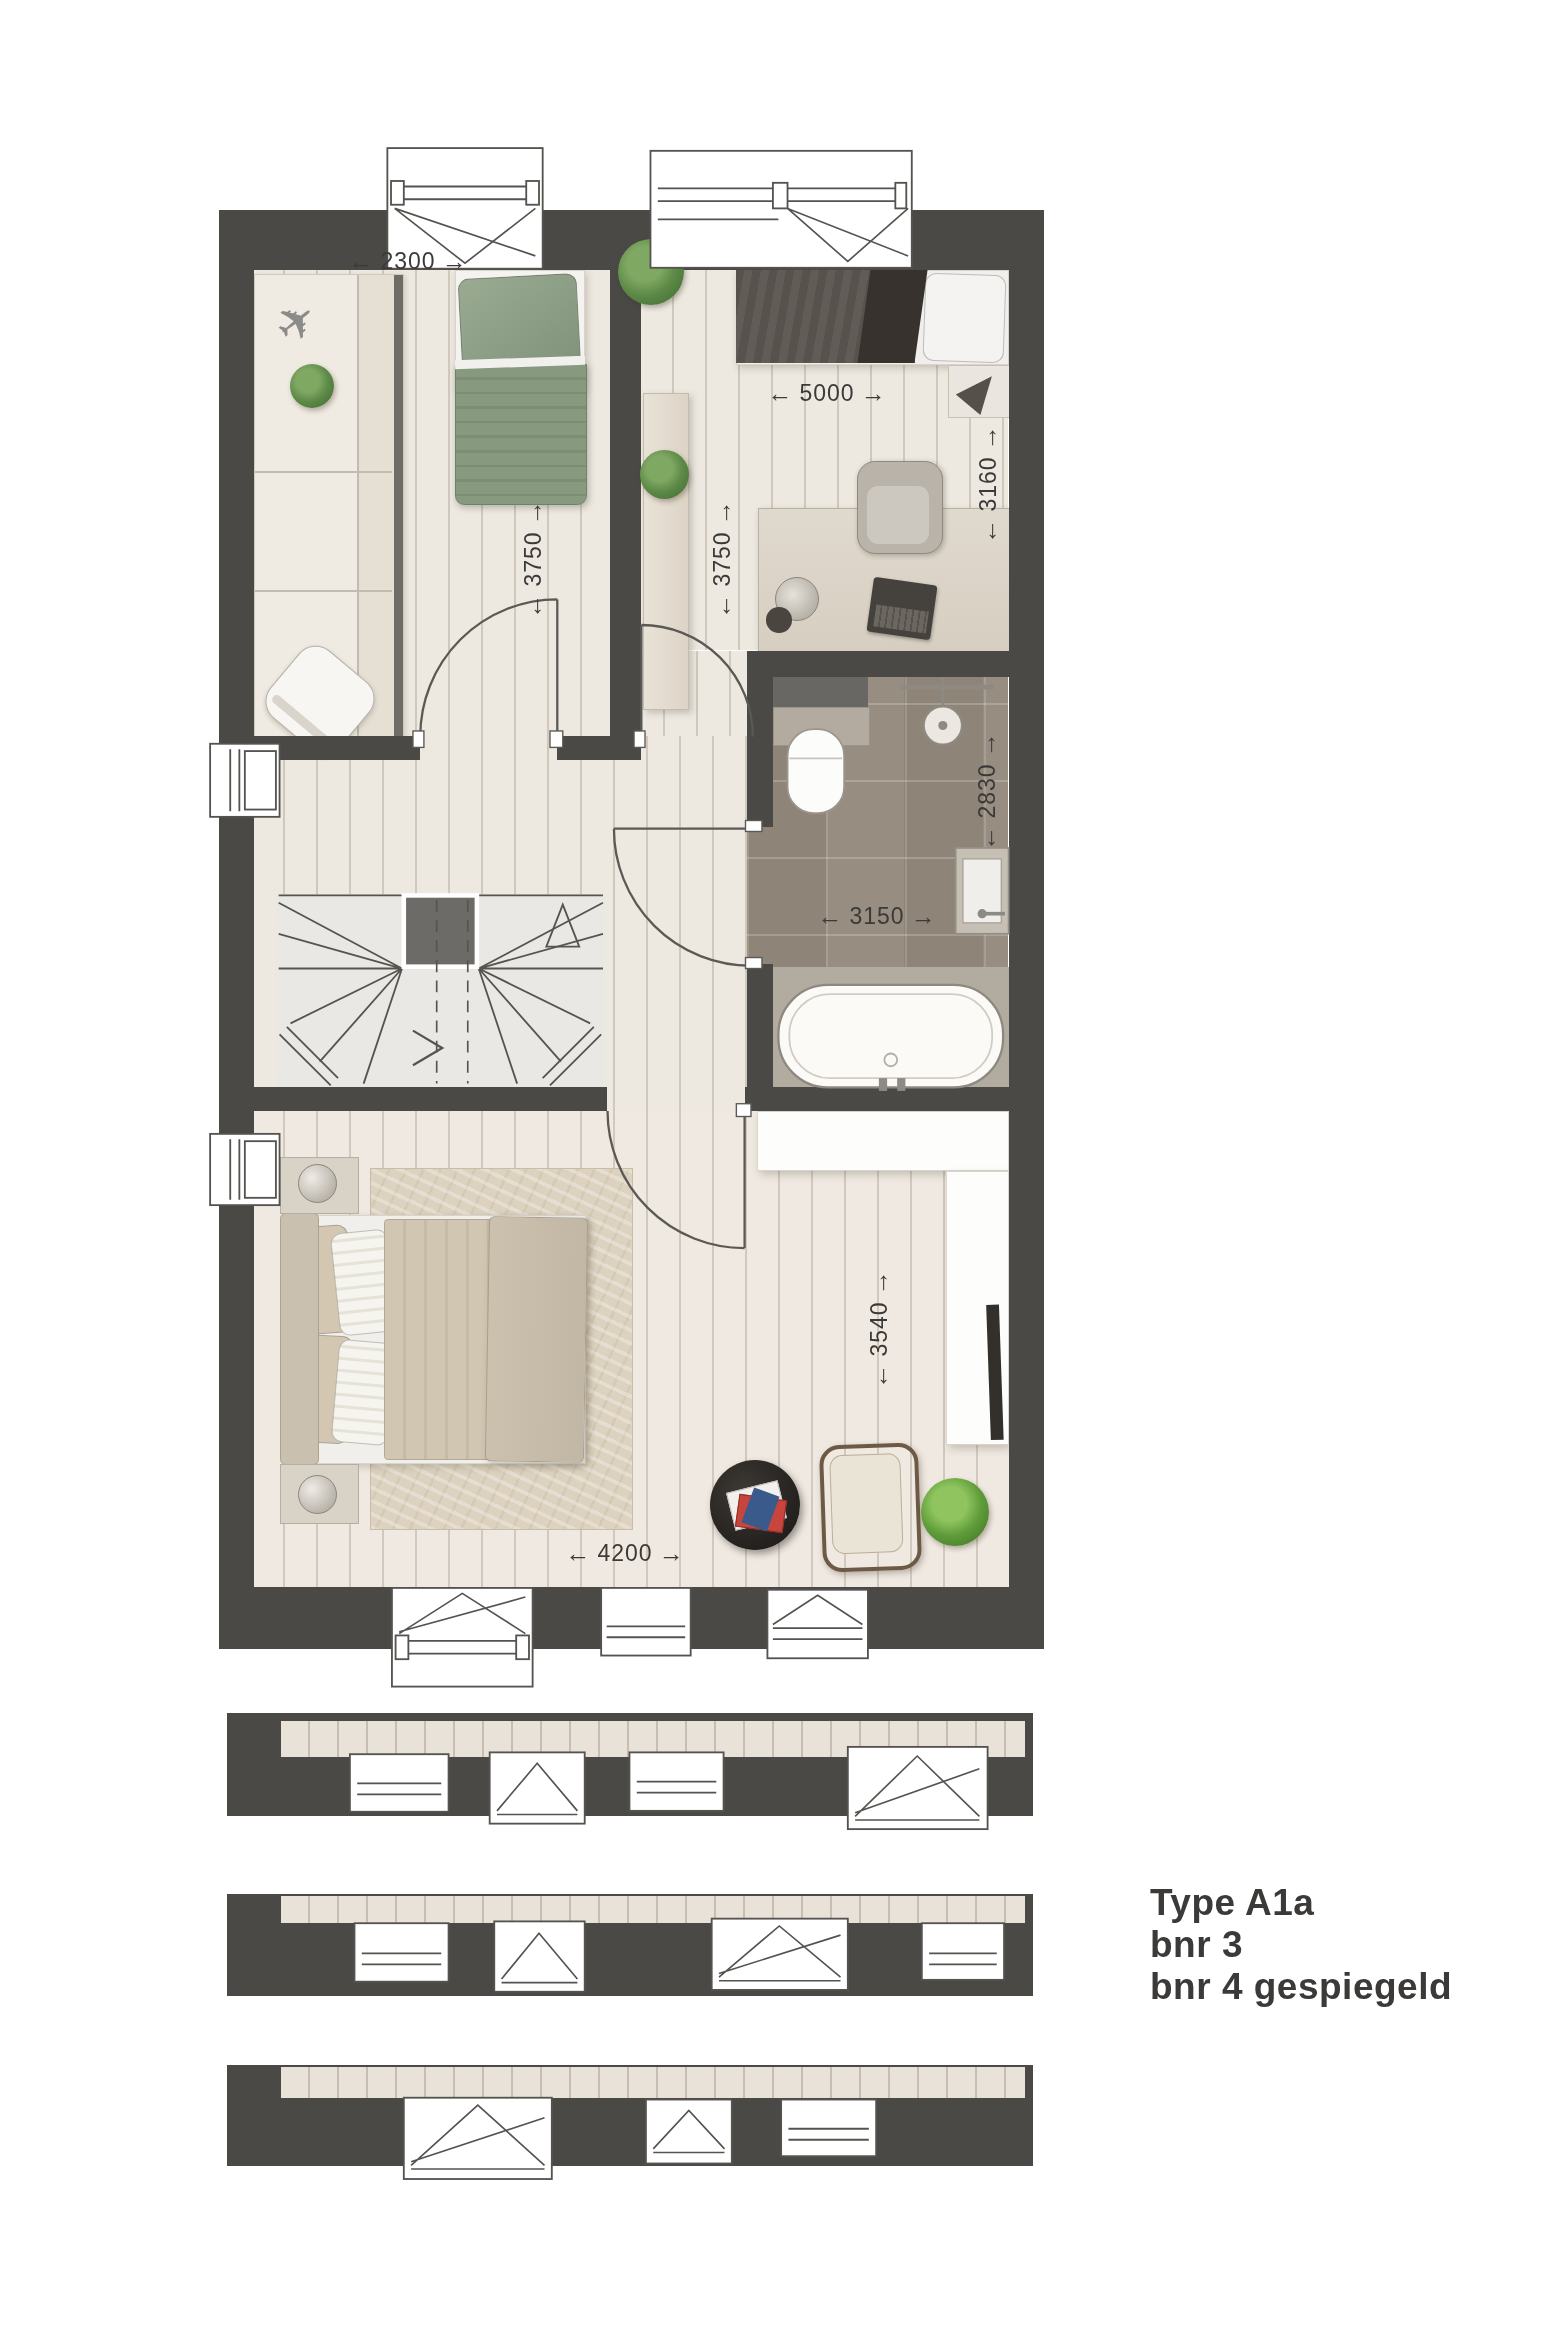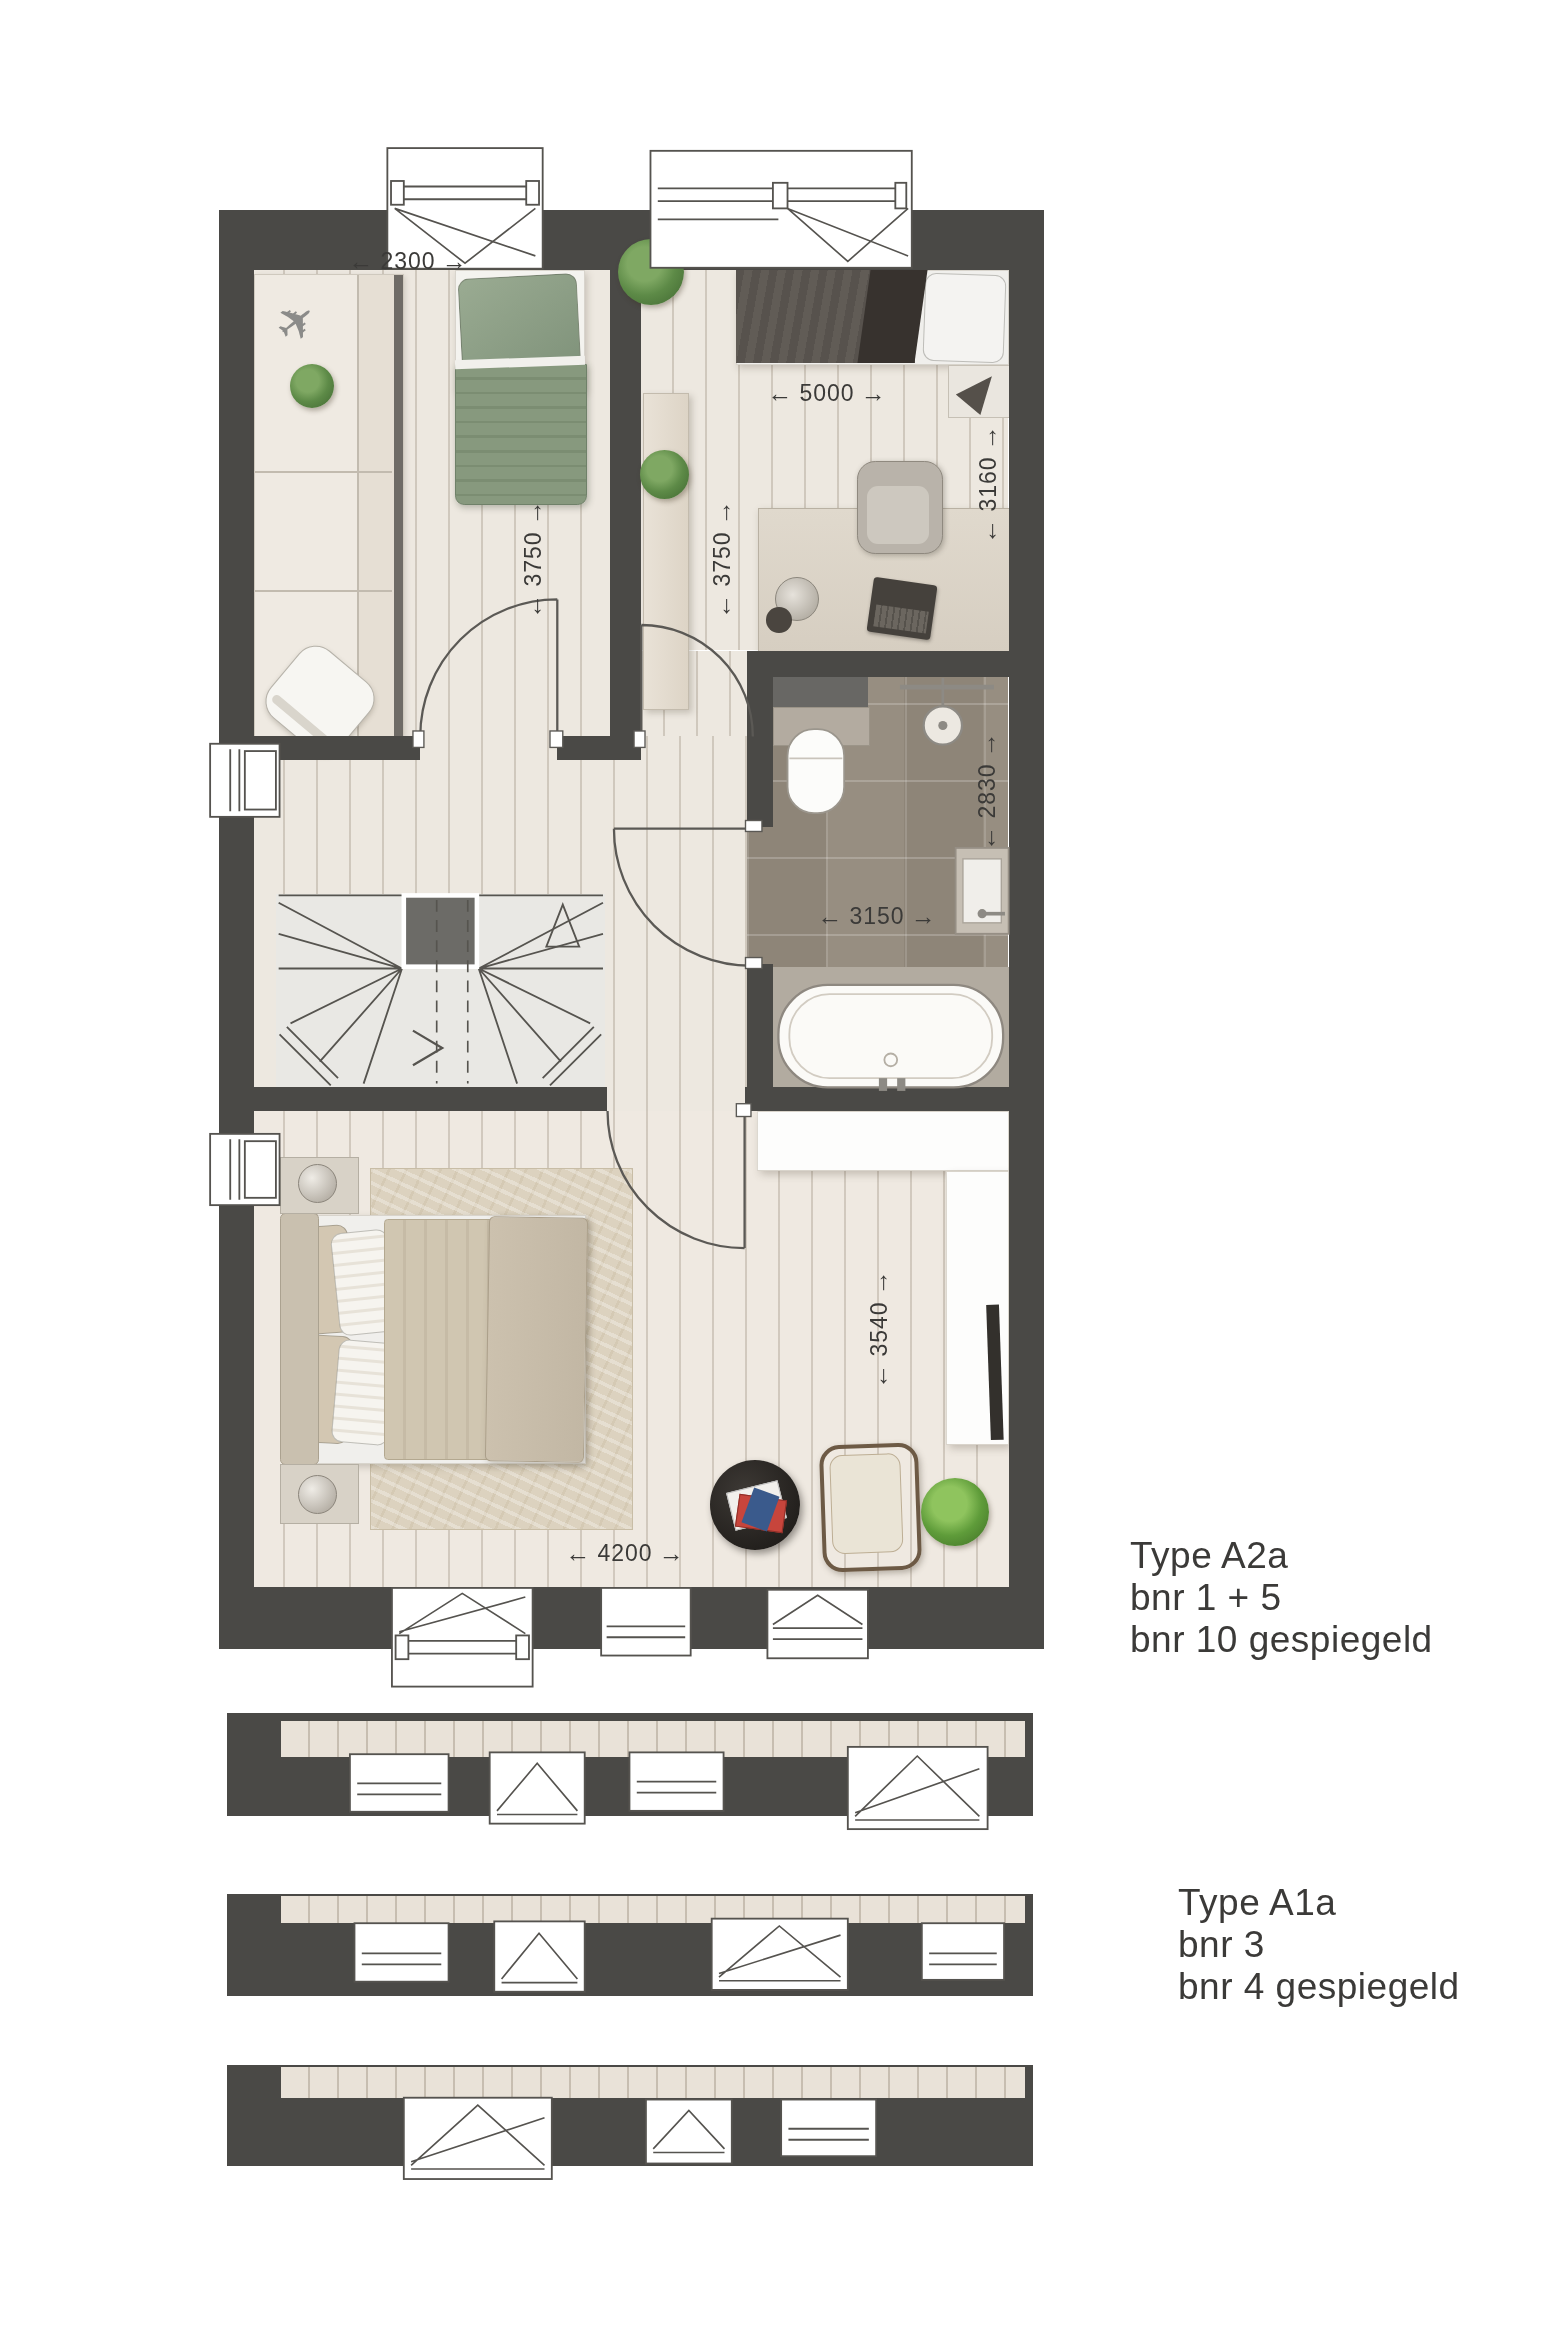--- a/index.html
+++ b/index.html
@@ -346,25 +346,20 @@
     <span class="arr">←</span>
     <span>3540</span>
     <span class="arr">→</span>
   </div>
   <div class="dim h" style="left:625px;top:1553px;">
     <span class="arr">←</span>
     <span>4200</span>
     <span class="arr">→</span>
   </div>
 
-  <div class="legend-block" style="left:1130px;top:1535px;">
-    <div>Type A2a</div>
-    <div>bnr 1 + 5</div>
-    <div>bnr 10 gespiegeld</div>
-  </div>
-  <div class="legend-block" style="left:1178px;top:1882px;">
+  <div class="legend-block" style="left:1150px;top:1882px;font-weight:bold;">
     <div>Type A1a</div>
     <div>bnr 3</div>
     <div>bnr 4 gespiegeld</div>
   </div>
 
 </div>
 
 
 </body></html>

